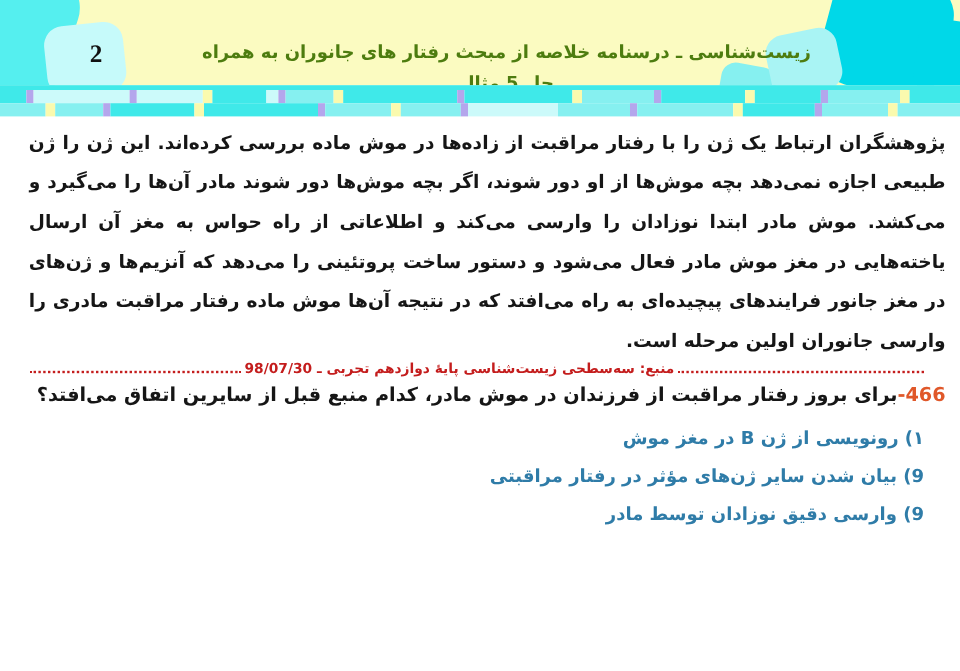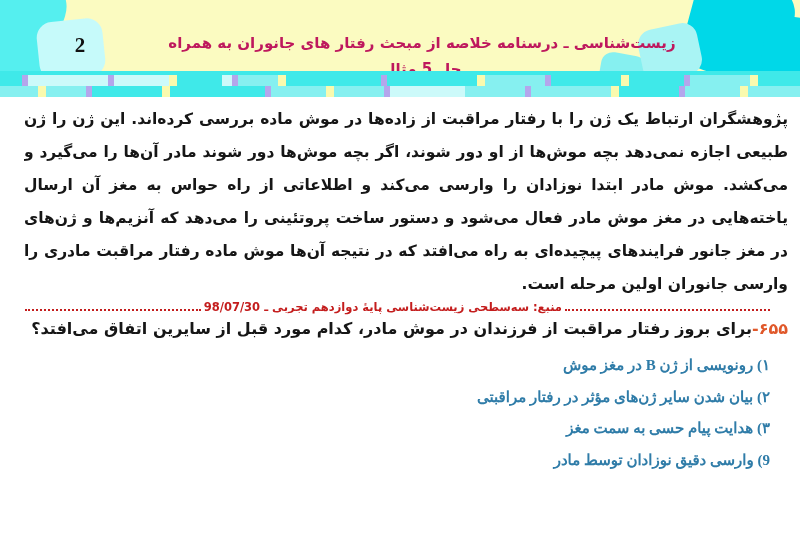--- a/index.html
+++ b/index.html
@@ -10,21 +10,21 @@
   .blob{position:absolute;}
   .blob-l1{left:-48px;top:-32px;width:108px;height:110px;background:var(--cyan_blob);border-radius:30px;transform:rotate(18deg);}
   .blob-l2{left:38px;top:20px;width:66px;height:58px;background:var(--cyan_pale);border-radius:16px;transform:rotate(-6deg);
            display:flex;align-items:center;justify-content:center;}
   .pagenum{font-family:"Liberation Serif",serif;font-size:21px;font-weight:bold;color:#111;transform:rotate(6deg);margin-left:18px;margin-bottom:6px;}
   .blob-r1{left:688px;top:-22px;width:102px;height:100px;background:var(--cyan_dark);border-radius:28px;transform:rotate(15deg);}
   .blob-r2{left:763px;top:18px;width:72px;height:64px;background:var(--cyan_dark);border-radius:18px;transform:rotate(8deg);}
   .blob-r3{left:640px;top:26px;width:60px;height:52px;background:var(--cyan_r3);border-radius:15px;transform:rotate(-12deg);}
   .blob-r4{left:600px;top:54px;width:46px;height:34px;background:var(--cyan_medium);border-radius:12px;transform:rotate(10deg);}
   .title{position:absolute;left:120px;right:120px;top:30px;height:26px;line-height:26px;
-         text-align:center;font-size:15px;font-weight:bold;color:#be185d;direction:rtl;margin-left:44px;}
+         text-align:center;font-size:15px;font-weight:bold;color:#4d7c0f;direction:rtl;margin-left:44px;}
   
   .cyanrule{position:absolute;left:0;top:71px;width:800px;height:4px;background:var(--cyan_bright);}
   .stripes{position:absolute;left:0;top:75px;width:800px;}
   .stripe-row{display:flex;height:11px;width:800px;}
   .stripe-row > div{height:11px;}
   
   .bodytext{position:absolute;top:103px;left:24px;right:12px;direction:rtl;color:var(--text_black);
             font-size:15.5px;font-weight:bold;line-height:33px;}
   .bline{text-align:justify;text-align-last:justify;text-justify:inter-word;height:33px;overflow:hidden;}
   .bline.last{text-align-last:right;}
@@ -34,21 +34,21 @@
   .leader.a{flex:1;}
   .leader.b{width:205px;}
   .source-text{direction:rtl;color:var(--source_red);font-size:11.5px;font-weight:bold;white-space:nowrap;padding:0 3px;}
   
   .question{position:absolute;top:316px;left:12px;right:12px;direction:rtl;text-align:right;
             font-size:16px;font-weight:bold;color:var(--text_black);line-height:26px;}
   .qnum{color:var(--question_orange);}
   
   .options{position:absolute;top:350px;right:30px;left:100px;direction:rtl;text-align:right;
            color:var(--option_blue);font-size:15px;font-weight:bold;}
-  .opt{height:31.5px;line-height:31.5px;font-family:Liberation Serif, serif;}
+  .opt{height:31.5px;line-height:31.5px;}
 </style>
 </head>
 <body>
 
 <div class="page" style="--header_bg: #fbfbc1; --cyan_bright: #3fe9e9; --cyan_dark: #00d8e8; --cyan_medium: #86f0f0; --cyan_pale: #c6fafa; --cyan_blob: #55efef; --cyan_r3: #a9f4f4; --lavender: #b4a6ec; --pale_yellow: #fafaae; --text_black: #161616; --source_red: #c41d1d; --question_orange: #e0582a; --option_blue: #2f7ca8;">
 
   <div class="header">
     <div class="blob blob-l1"></div>
     <div class="blob blob-l2">
       <span class="pagenum">2</span>
@@ -123,23 +123,22 @@
     <div class="bline last">وارسی جانوران اولین مرحله است.</div>
   </div>
 
   <div class="source">
     <div class="leader a"></div>
     <span class="source-text">منبع: سه‌سطحی زیست‌شناسی پایهٔ دوازدهم تجربی ـ 98/07/30</span>
     <div class="leader b"></div>
   </div>
 
   <div class="question">
-    <span class="qnum">۶۵۵-</span><span>برای بروز رفتار مراقبت از فرزندان در موش مادر، کدام مورد قبل از سایرین اتفاق می‌افتد؟</span>
+    <span class="qnum">466-</span><span>برای بروز رفتار مراقبت از فرزندان در موش مادر، کدام منبع قبل از سایرین اتفاق می‌افتد؟</span>
   </div>
 
   <div class="options">
     <div class="opt">۱) رونویسی از ژن B در مغز موش</div>
-    <div class="opt">۲) بیان شدن سایر ژن‌های مؤثر در رفتار مراقبتی</div>
-    <div class="opt">۳) هدایت پیام حسی به سمت مغز</div>
+    <div class="opt">9) بیان شدن سایر ژن‌های مؤثر در رفتار مراقبتی</div>
     <div class="opt">9) وارسی دقیق نوزادان توسط مادر</div>
   </div>
 
 </div>
 
 </body></html>

